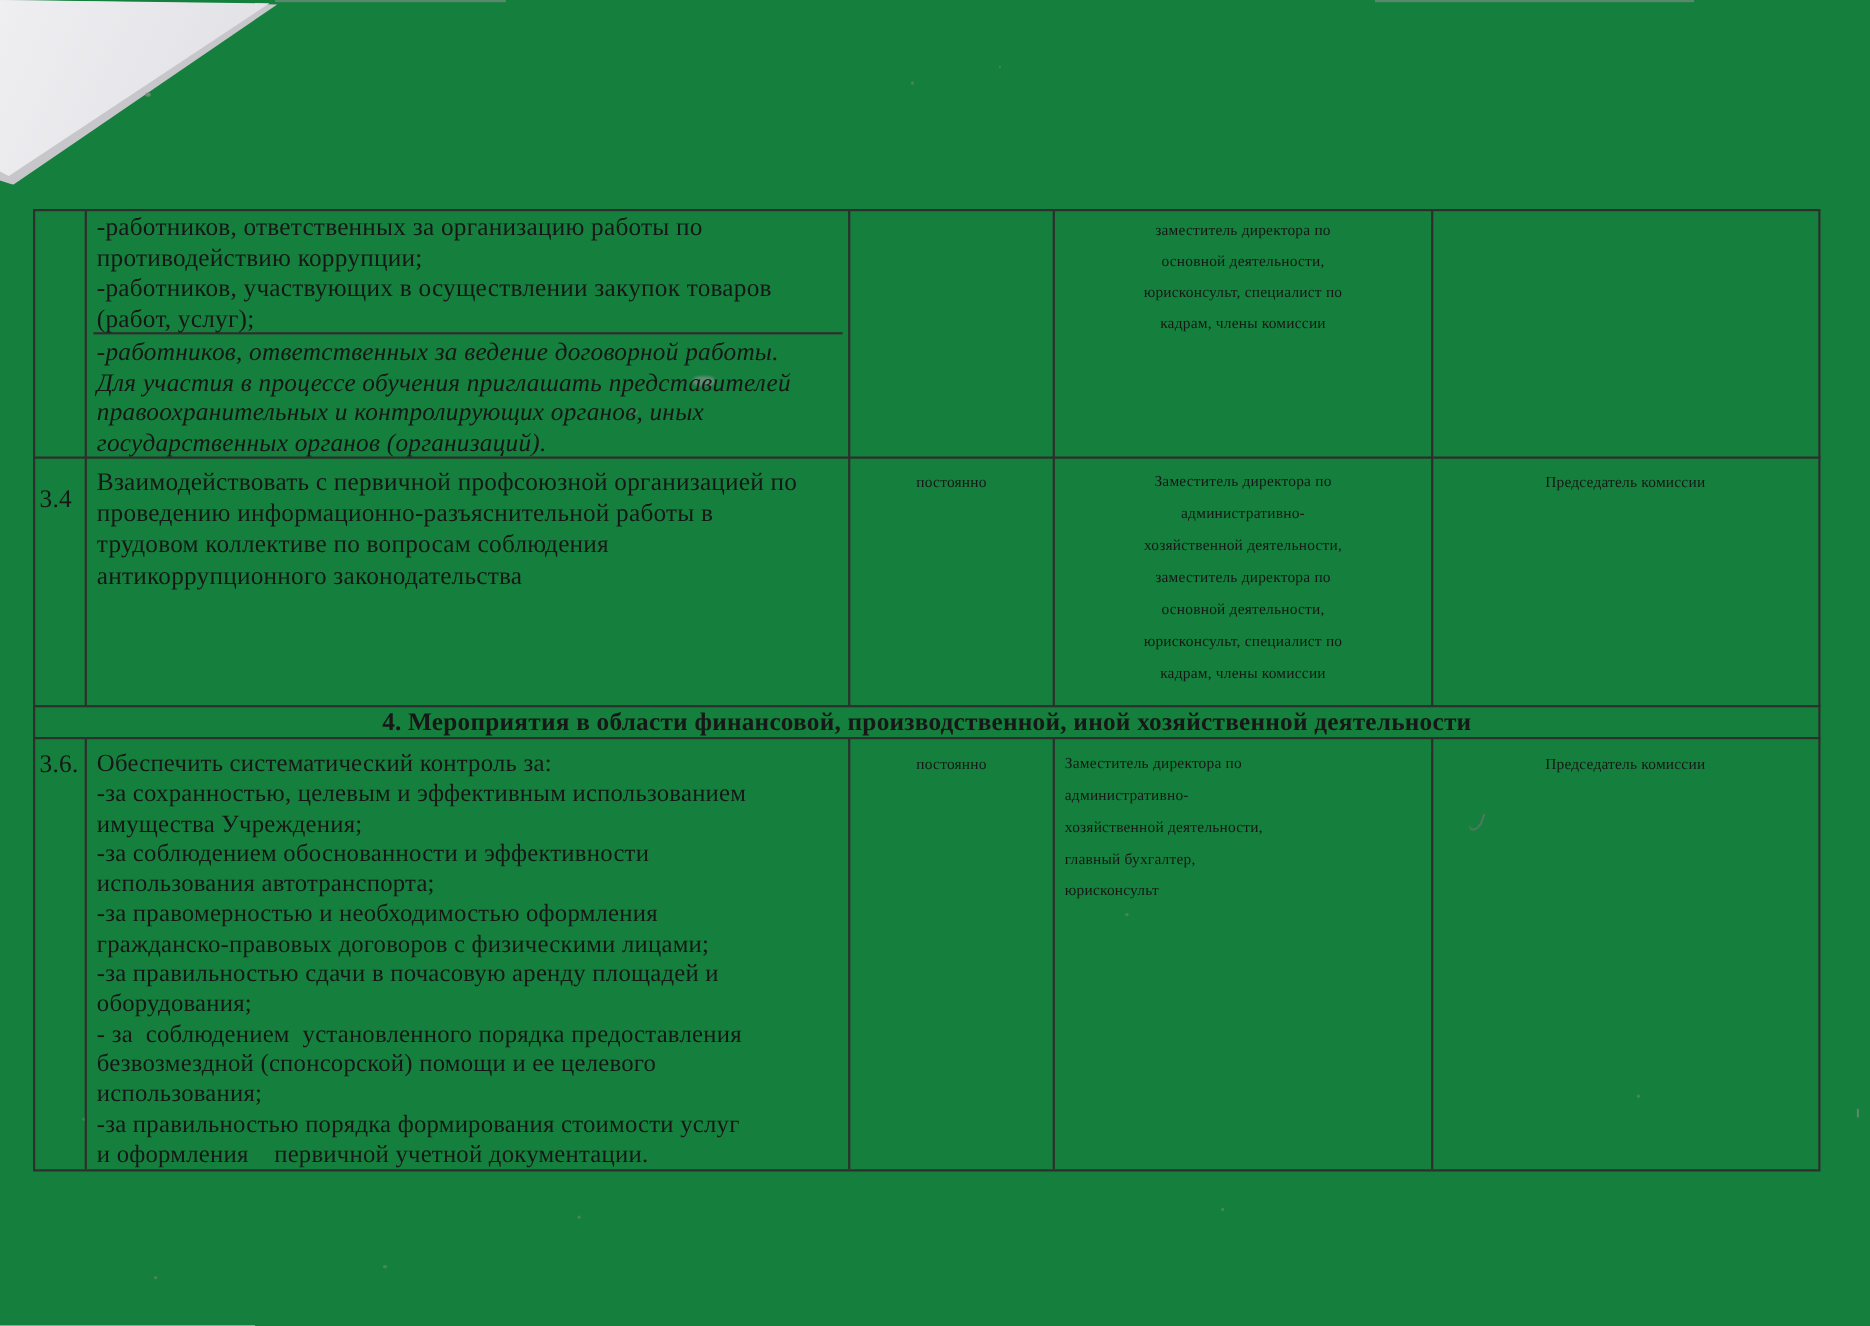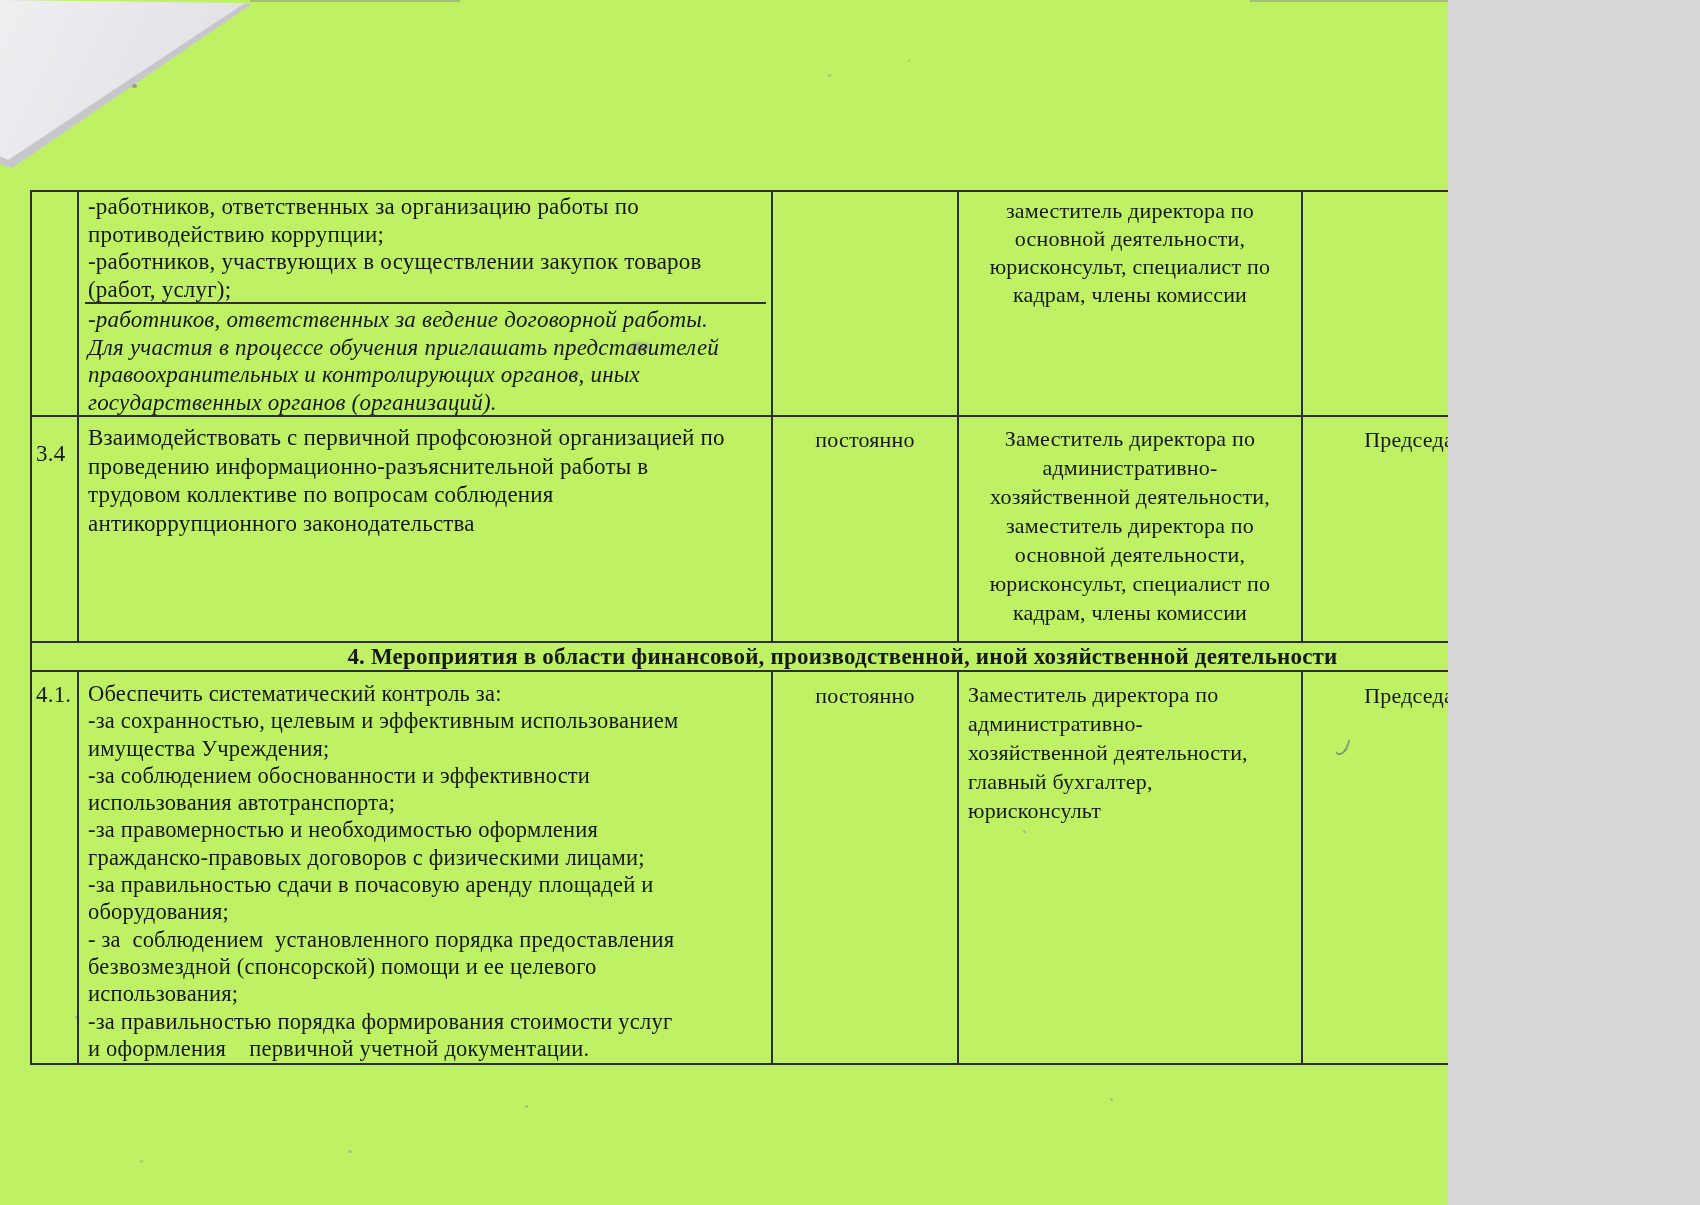--- a/index.html
+++ b/index.html
@@ -1,19 +1,19 @@
 <!DOCTYPE html>
 <html><head>
 <meta charset="utf-8">
 <style>
   html,body{margin:0;padding:0;background:#d8d8d8;}
   .page{
     position:relative;
-    width:1448px;height:1205px;
-    background:#bef264;
+    width:1700px;height:1205px;
+    background:#15803d;
     font-family:"Liberation Serif", serif;
     color:#171717;
     overflow:hidden;
   }
   
   .fold-edge{
     position:absolute;left:0;top:0;width:260px;height:175px;
     background:#c7c7cb;
     clip-path:polygon(0 0,252px 4px,12px 168px,0 164px);
   }
@@ -38,21 +38,21 @@
   .vline,.hline{position:absolute;background:#2e2e2e;}
   .vline{width:2px;}
   .hline{height:2px;}
   
   .txt{
     position:absolute;
     white-space:pre-wrap;
     font-size:23px;line-height:27.5px;
     letter-spacing:.2px;
   }
-  .small{font-size:22px;}
+  .small{font-size:14px;}
   .center{text-align:center;}
 </style>
 </head>
 <body>
 
 <div class="page">
 
   <div class="fold-edge"></div>
   <div class="fold"></div>
 
@@ -114,21 +114,21 @@
 административно-
 хозяйственной деятельности,
 заместитель директора по
 основной деятельности,
 юрисконсульт, специалист по
 кадрам, члены комиссии</div>
   <div class="txt small center" style="left:1304px;top:426px;width:347px;">Председатель комиссии</div>
 
   <div class="txt center" style="left:30px;top:645px;width:1625px;line-height:24px;font-weight:bold;">4. Мероприятия в области финансовой, производственной, иной хозяйственной деятельности</div>
 
-  <div class="txt" style="left:36px;top:681px;width:44px;">4.1.</div>
+  <div class="txt" style="left:36px;top:681px;width:44px;">3.6.</div>
   <div class="txt" style="left:88px;top:680px;width:678px;font-size:22.5px;line-height:27.3px;">Обеспечить систематический контроль за:
 -за сохранностью, целевым и эффективным использованием
 имущества Учреждения;
 -за соблюдением обоснованности и эффективности
 использования автотранспорта;
 -за правомерностью и необходимостью оформления
 гражданско-правовых договоров с физическими лицами;
 -за правильностью сдачи в почасовую аренду площадей и
 оборудования;
 - за  соблюдением  установленного порядка предоставления

